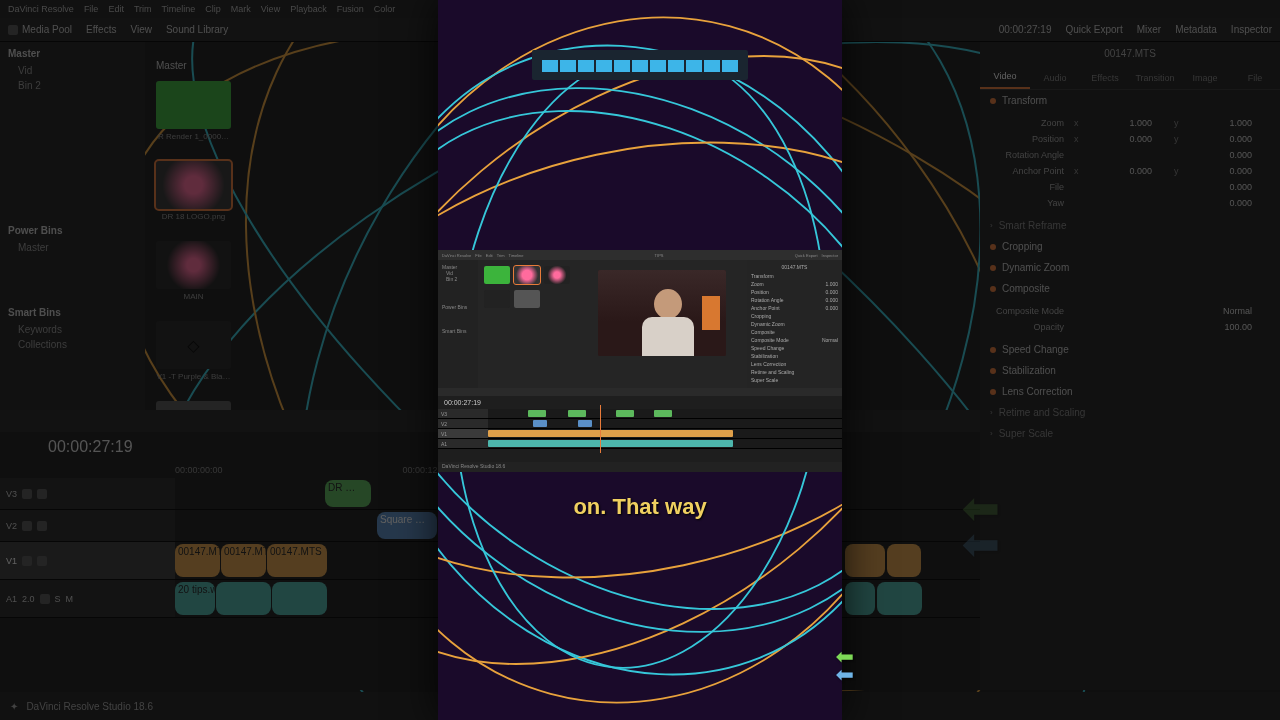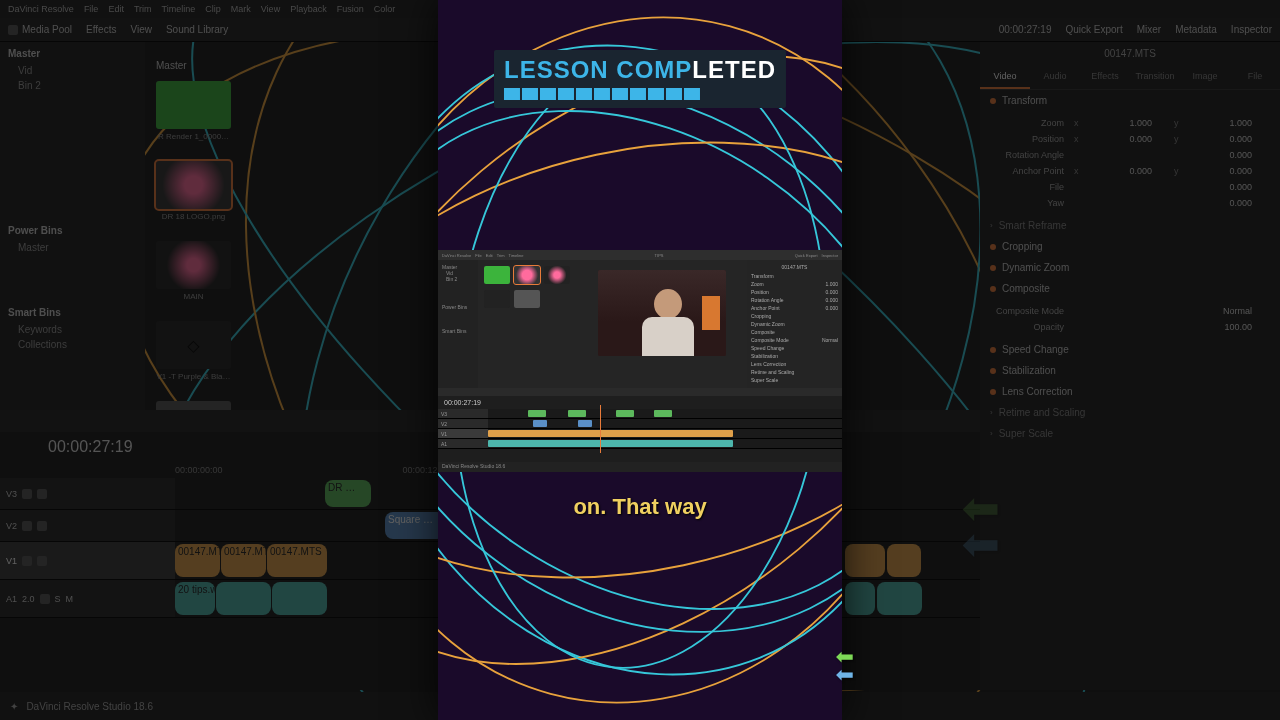--- a/index.html
+++ b/index.html
@@ -30,21 +30,21 @@
 .thumb { width: 75px; }
 .thumb .box { width: 75px; height: 48px; background: #333; border-radius: 3px; display: flex; align-items: center; justify-content: center; position: relative; }
 .thumb .label { font-size: 8px; color: #999; margin-top: 3px; text-align: center; white-space: nowrap; overflow: hidden; }
 .thumb.selected .box { outline: 2px solid #e87b3a; }
 .green-bg { background: #3cb43c !important; }
 .folder-bg { background: #555 !important; border-radius: 4px 4px 2px 2px; }
 
 
 .inspector { position: absolute; top: 42px; right: 0; width: 300px; bottom: 30px; background: #1e1e1e; color: #ccc; font-size: 10px; }
 .insp-hdr { text-align: center; padding: 6px; color: #aaa; }
-.insp-tabs { display: flex; border-bottom: 1px solid #333; }
+.insp-tabs { display: flex; border-bottom: 1px solid #333; align-items: flex-end; }
 .insp-tab { flex: 1; text-align: center; padding: 6px 0; color: #888; font-size: 9px; }
 .insp-tab.active { color: #fff; border-bottom: 2px solid #e87b3a; }
 .insp-section { padding: 4px 10px; }
 .insp-row { display: flex; align-items: center; padding: 3px 0; font-size: 9px; }
 .insp-key { flex: 0 0 80px; text-align: right; color: #aaa; padding-right: 6px; }
 .insp-val { flex: 1; text-align: right; color: #ddd; padding-right: 18px; }
 .insp-dot { width: 6px; height: 6px; border-radius: 50%; background: #e87b3a; margin-right: 6px; }
 .insp-gray { color: #888; }
 .insp-collapse { display: flex; align-items: center; padding: 5px 10px; font-size: 10px; }
 .insp-collapse .arr { margin-right: 6px; color: #888; font-size: 8px; }
@@ -341,21 +341,21 @@
             <div class="clip green" style="left:150px;width:46px">DR …</div>
           </div>
       </div>
       <div class="tl-track">
         <div class="tl-head">
             <span>V2</span>
             <span class="sq"></span>
             <span class="sq"></span>
           </div>
         <div class="tl-lane">
-            <div class="clip blue" style="left:210px;width:60px">Square …</div>
+            <div class="clip blue" style="left:202px;width:60px">Square …</div>
           </div>
       </div>
       <div class="tl-track tall">
         <div class="tl-head sel">
             <span>V1</span>
             <span class="sq"></span>
             <span class="sq"></span>
           </div>
         <div class="tl-lane">
           <div class="clip orange" style="left:0;width:45px">00147.MTS</div>
@@ -404,23 +404,20 @@
         <ellipse cx="400" cy="700" rx="400" ry="600" stroke="#e8a23c" transform="rotate(50 400 700)"></ellipse>
         <ellipse cx="400" cy="700" rx="360" ry="480" stroke="#36c7d9" transform="rotate(-55 400 700)"></ellipse>
         <ellipse cx="400" cy="700" rx="500" ry="400" stroke="#36c7d9" transform="rotate(38 400 700)"></ellipse>
         <ellipse cx="400" cy="700" rx="340" ry="560" stroke="#e8a23c" transform="rotate(78 400 700)"></ellipse>
         <ellipse cx="400" cy="700" rx="300" ry="500" stroke="#36c7d9" transform="rotate(5 400 700)"></ellipse>
       </g>
     </svg>
   </div>
 
   <div class="lesson-banner">
-    <div class="lesson-text">
-      <span class="lesson-blue">LESSON COMP</span><span class="lesson-white">LETED</span>
-    </div>
     <div class="progress-bar">
       <div class="progress-seg"></div>
         <div class="progress-seg"></div>
         <div class="progress-seg"></div>
         <div class="progress-seg"></div>
         <div class="progress-seg"></div>
       <div class="progress-seg"></div>
         <div class="progress-seg"></div>
         <div class="progress-seg"></div>
         <div class="progress-seg"></div>

